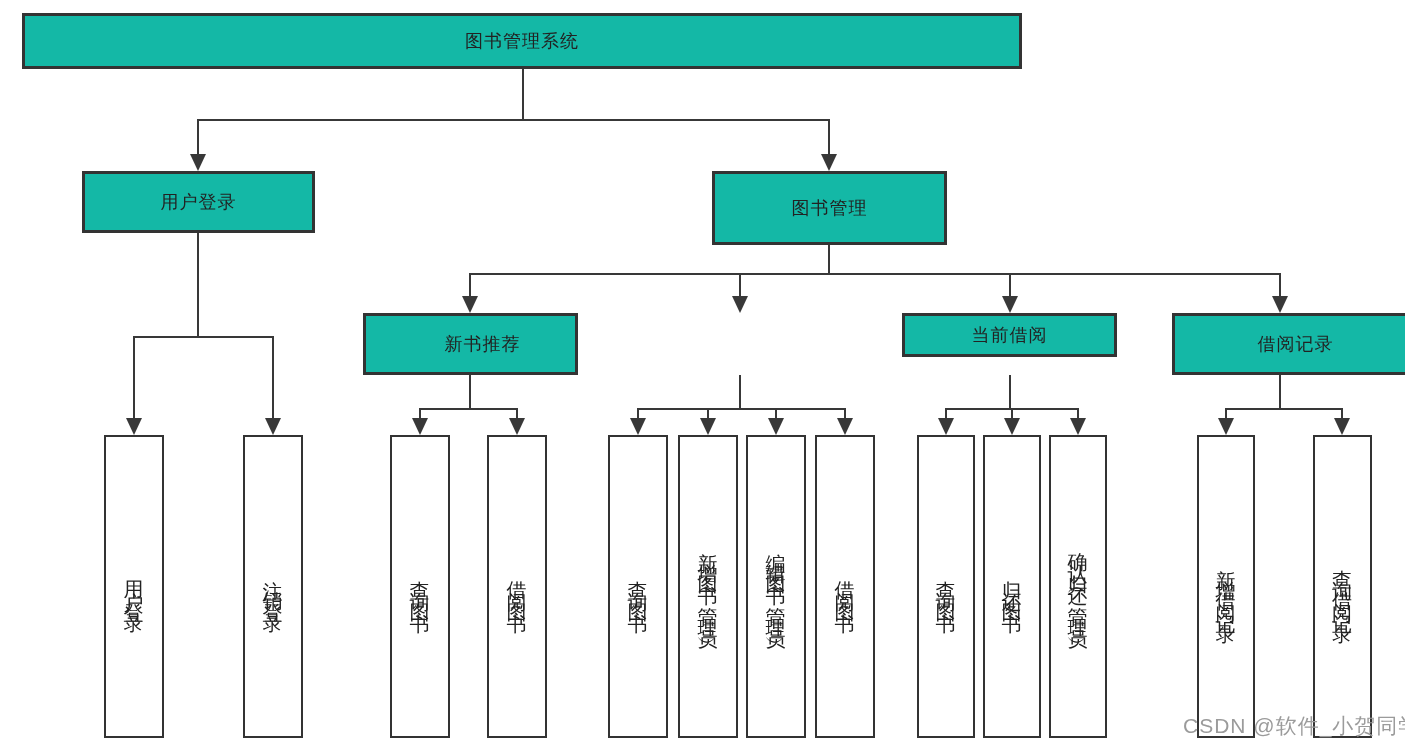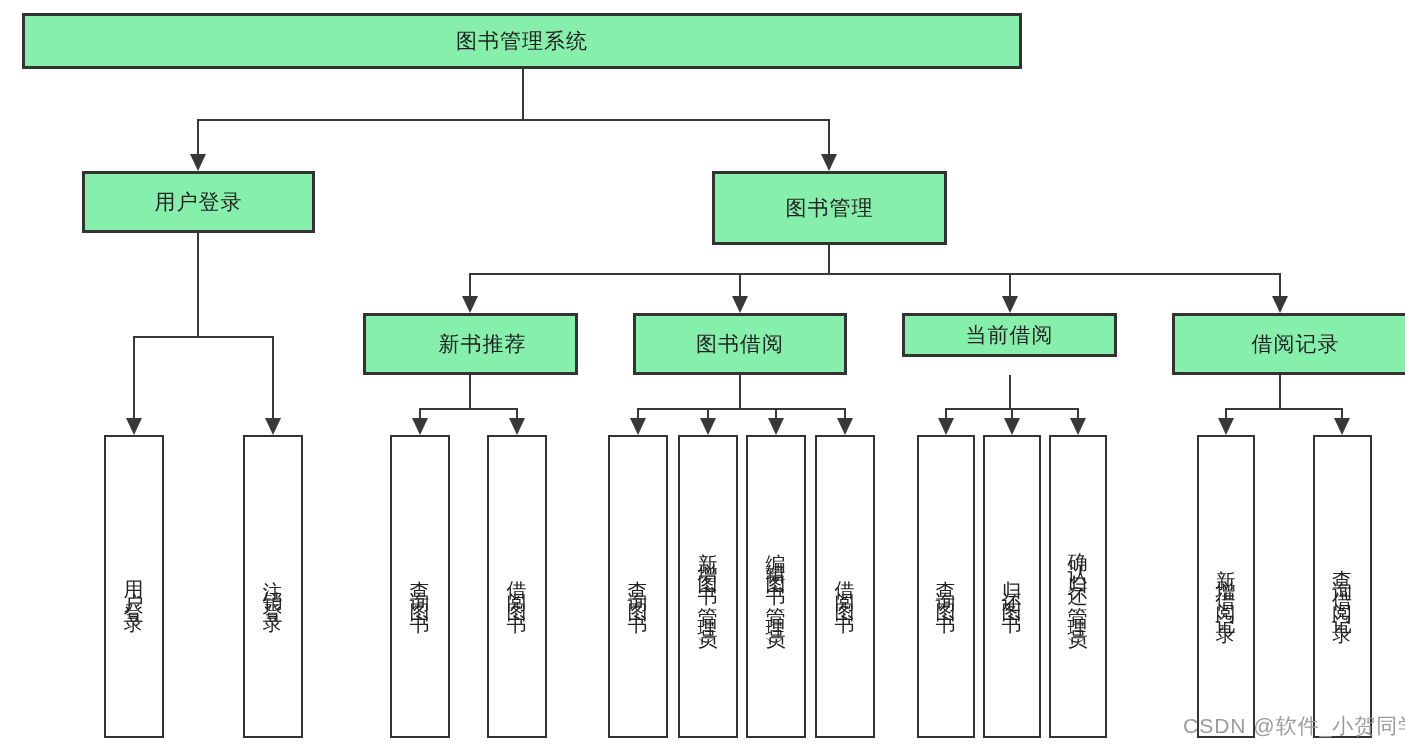--- a/index.html
+++ b/index.html
@@ -8,23 +8,23 @@
     width:1405px;height:747px;
     background:#ffffff;
     font-family:"Liberation Sans", sans-serif;
     overflow:hidden;
   }
   .connectors{position:absolute;left:0;top:0;width:1405px;height:747px;}
   .hbox{
     position:absolute;
     box-sizing:border-box;
     border:3px solid #333333;
-    background:#86efac;
+    background:#14b8a6;
     display:flex;align-items:center;justify-content:center;
-    font-size:21px;color:#222222;letter-spacing:1px;
+    font-size:18px;color:#222222;letter-spacing:1px;
   }
   .vbox{
     position:absolute;top:435px;height:303px;
     box-sizing:border-box;
     border:2px solid #333333;
     background:#ffffff;
     display:flex;align-items:center;justify-content:center;
   }
   .vbox span{
     writing-mode:vertical-rl;
@@ -85,21 +85,20 @@
         <polygon points="1334,418 1350,418 1342,435"></polygon>
       </g>
   </svg>
 
   <div class="hbox" style="left:22px;top:13px;width:1000px;height:56px;">图书管理系统</div>
 
   <div class="hbox" style="left:82px;top:171px;width:233px;height:62px;">用户登录</div>
   <div class="hbox" style="left:712px;top:171px;width:235px;height:74px;">图书管理</div>
 
   <div class="hbox" style="left:363px;top:313px;width:215px;height:62px;padding-left:24px;">新书推荐</div>
-  <div class="hbox" style="left:633px;top:313px;width:214px;height:62px;">图书借阅</div>
   <div class="hbox" style="left:902px;top:313px;width:215px;height:44px;">当前借阅</div>
   <div class="hbox" style="left:1172px;top:313px;width:247px;height:62px;">借阅记录</div>
 
   <div class="vbox" style="left:104px;width:60px;">
     <span>用户登录</span>
   </div>
   <div class="vbox" style="left:243px;width:60px;">
     <span>注销登录</span>
   </div>
   <div class="vbox" style="left:390px;width:60px;">

